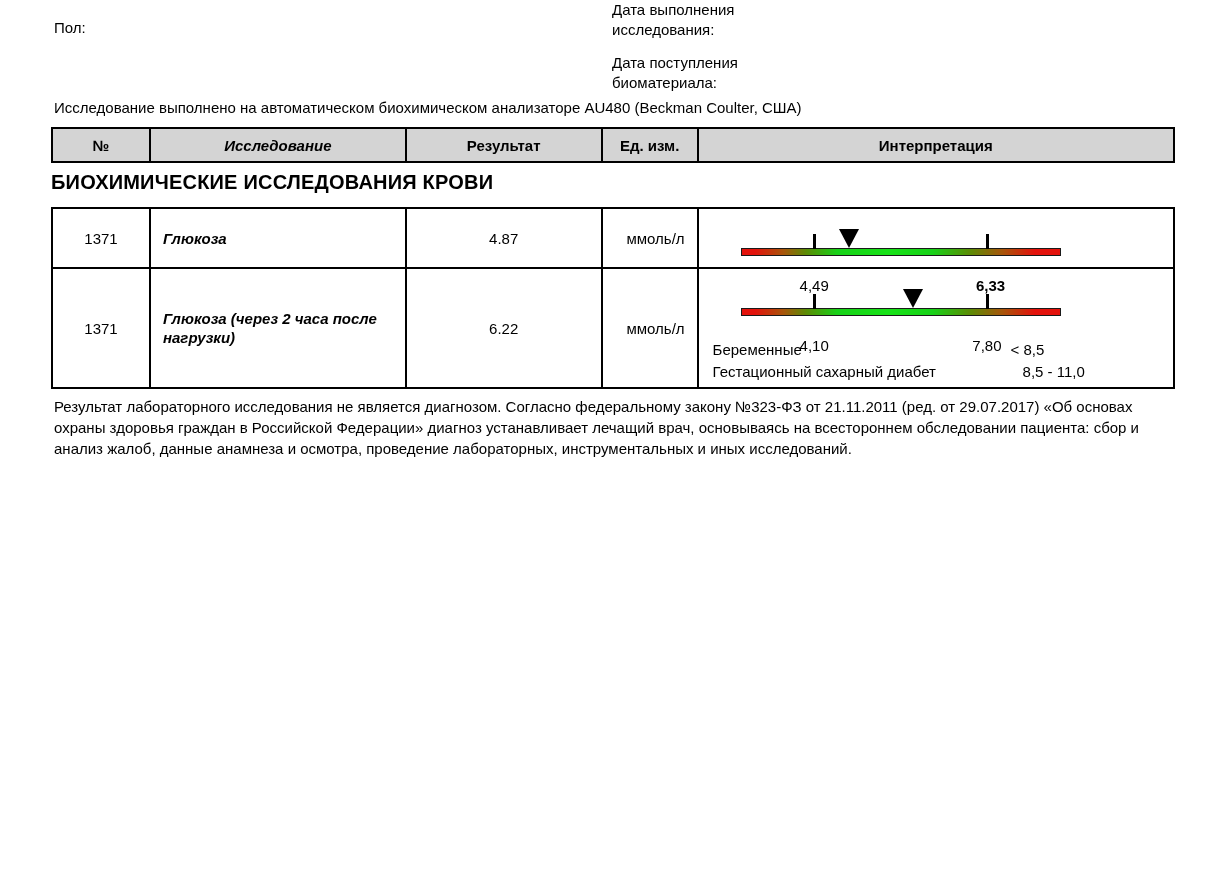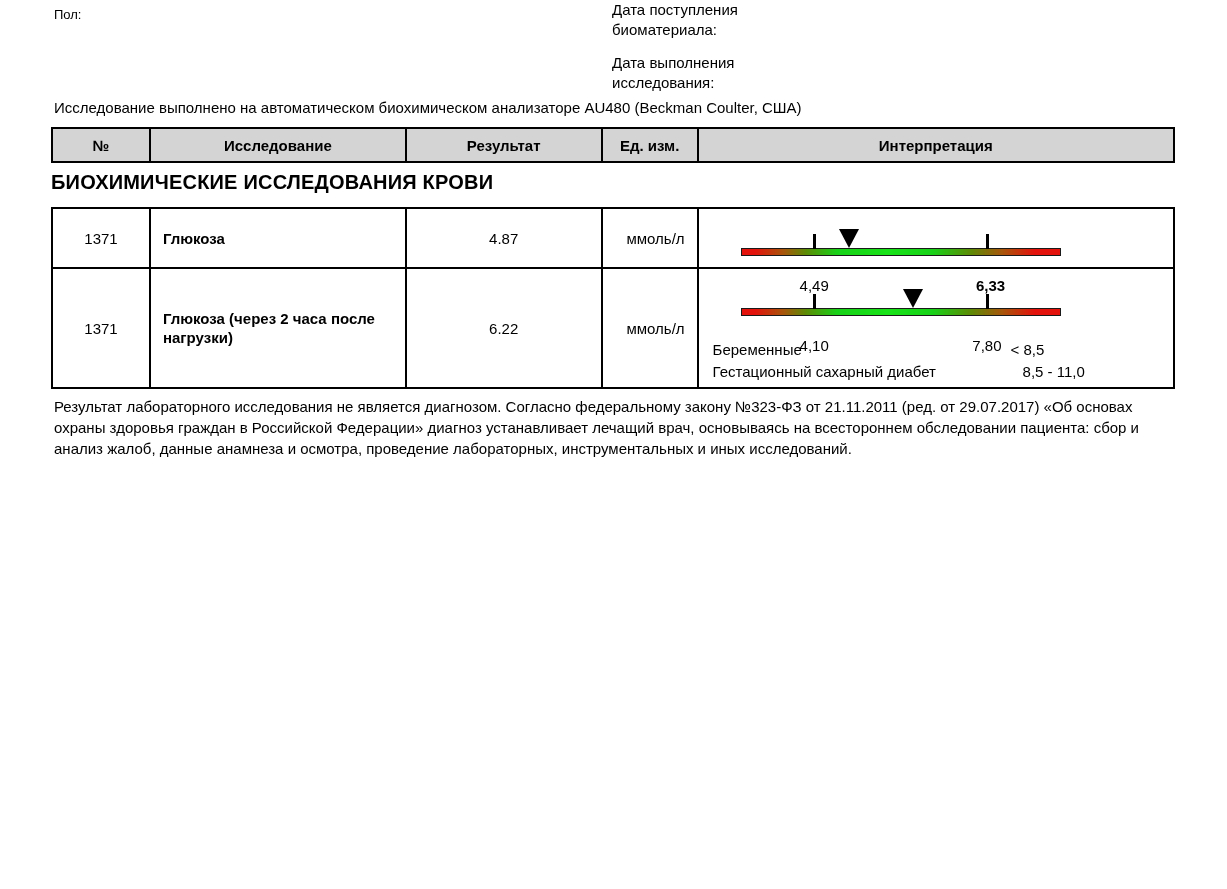--- a/index.html
+++ b/index.html
@@ -20,22 +20,22 @@
   .page {
     position: relative;
     width: 1227px;
     height: 889px;
   }
 
   
   .meta-left {
     position: absolute;
     left: 54px;
-    top: 5px;
-    font-size: 13px;
+    top: 18px;
+    font-size: 15px;
     line-height: 20px;
   }
   .meta-right {
     position: absolute;
     left: 612px;
     top: 0px;
     font-size: 15px;
     line-height: 20px;
   }
   .meta-right .meta-group { margin-bottom: 13px; }
@@ -63,21 +63,21 @@
     background: #d4d4d4;
     border: 2px solid #000000;
     font-size: 15px;
     font-weight: bold;
     height: 34px;
     padding: 0 4px;
     text-align: center;
     vertical-align: middle;
   }
   .col-num { width: 95px; }
-  .col-study { width: 248px; }
+  .col-study { width: 248px; font-style: italic; }
   .col-result { width: 190px; }
   .col-unit { width: 93px; }
   .col-interp { width: 462px; }
 
   
   .section-title {
     position: absolute;
     left: 51px;
     top: 171px;
     font-size: 20px;
@@ -224,26 +224,26 @@
 </style>
 </head>
 <body>
 
 <div class="page">
 
   <div class="meta-left">Пол:</div>
 
   <div class="meta-right">
     <div class="meta-group">
+      <span class="meta-line">Дата выполнения</span>
+      <span class="meta-line">исследования:</span>
+    </div>
+    <div class="meta-group">
       <span class="meta-line">Дата поступления</span>
       <span class="meta-line">биоматериала:</span>
-    </div>
-    <div class="meta-group">
-      <span class="meta-line">Дата выполнения</span>
-      <span class="meta-line">исследования:</span>
     </div>
   </div>
 
   <div class="analyzer-note">Исследование выполнено на автоматическом биохимическом анализаторе AU480 (Beckman Coulter, США)</div>
 
   <table class="head-table">
     <tbody>
         <tr>
       <th class="col-num">№</th>
       <th class="col-study">Исследование</th>

